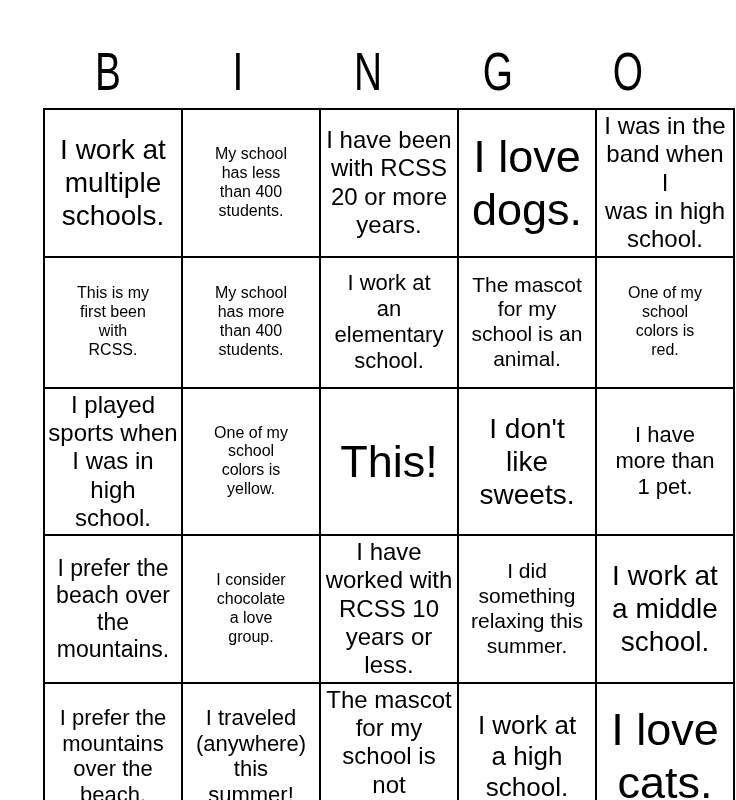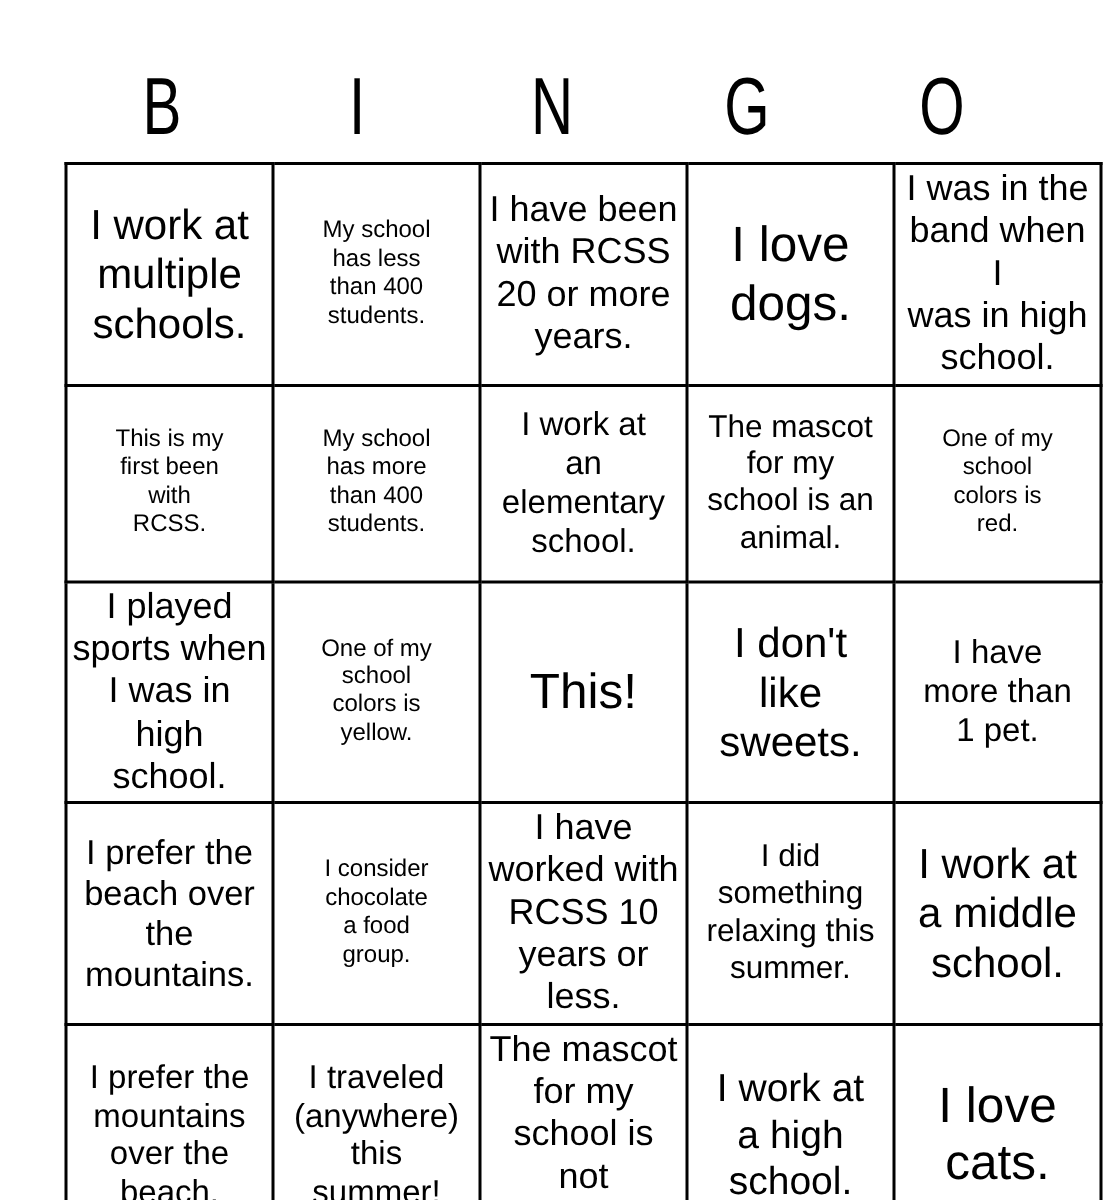--- a/index.html
+++ b/index.html
@@ -56,21 +56,21 @@
     line-height: 1.18;
     color: #000000;
   }
   .fs-20 { font-size: 24px; }
   .fs-21 { font-size: 21px; }
   .fs-22 { font-size: 22px; }
   .fs-23 { font-size: 23px; }
   .fs-25 { font-size: 16px; }
   .fs-26 { font-size: 26px; }
   .fs-28 { font-size: 28px; }
-  .fs-45 { font-size: 33px; line-height: 1.12; }
+  .fs-45 { font-size: 45px; line-height: 1.12; }
 </style>
 </head>
 <body>
 
 <div class="card-wrap">
 
   <div class="bingo-title">
     <div class="letter">B</div>
     <div class="letter">I</div>
     <div class="letter">N</div>
@@ -138,21 +138,21 @@
 more than
 1 pet.</span></td>
       </tr>
       <tr>
         <td><span class="cell-text fs-23">I prefer the
 beach over
 the
 mountains.</span></td>
         <td><span class="cell-text fs-25">I consider
 chocolate
-a food
+a love
 group.</span></td>
         <td><span class="cell-text fs-20">I have
 worked with
 RCSS 10
 years or
 less.</span></td>
         <td><span class="cell-text fs-21">I did
 something
 relaxing this
 summer.</span></td>

